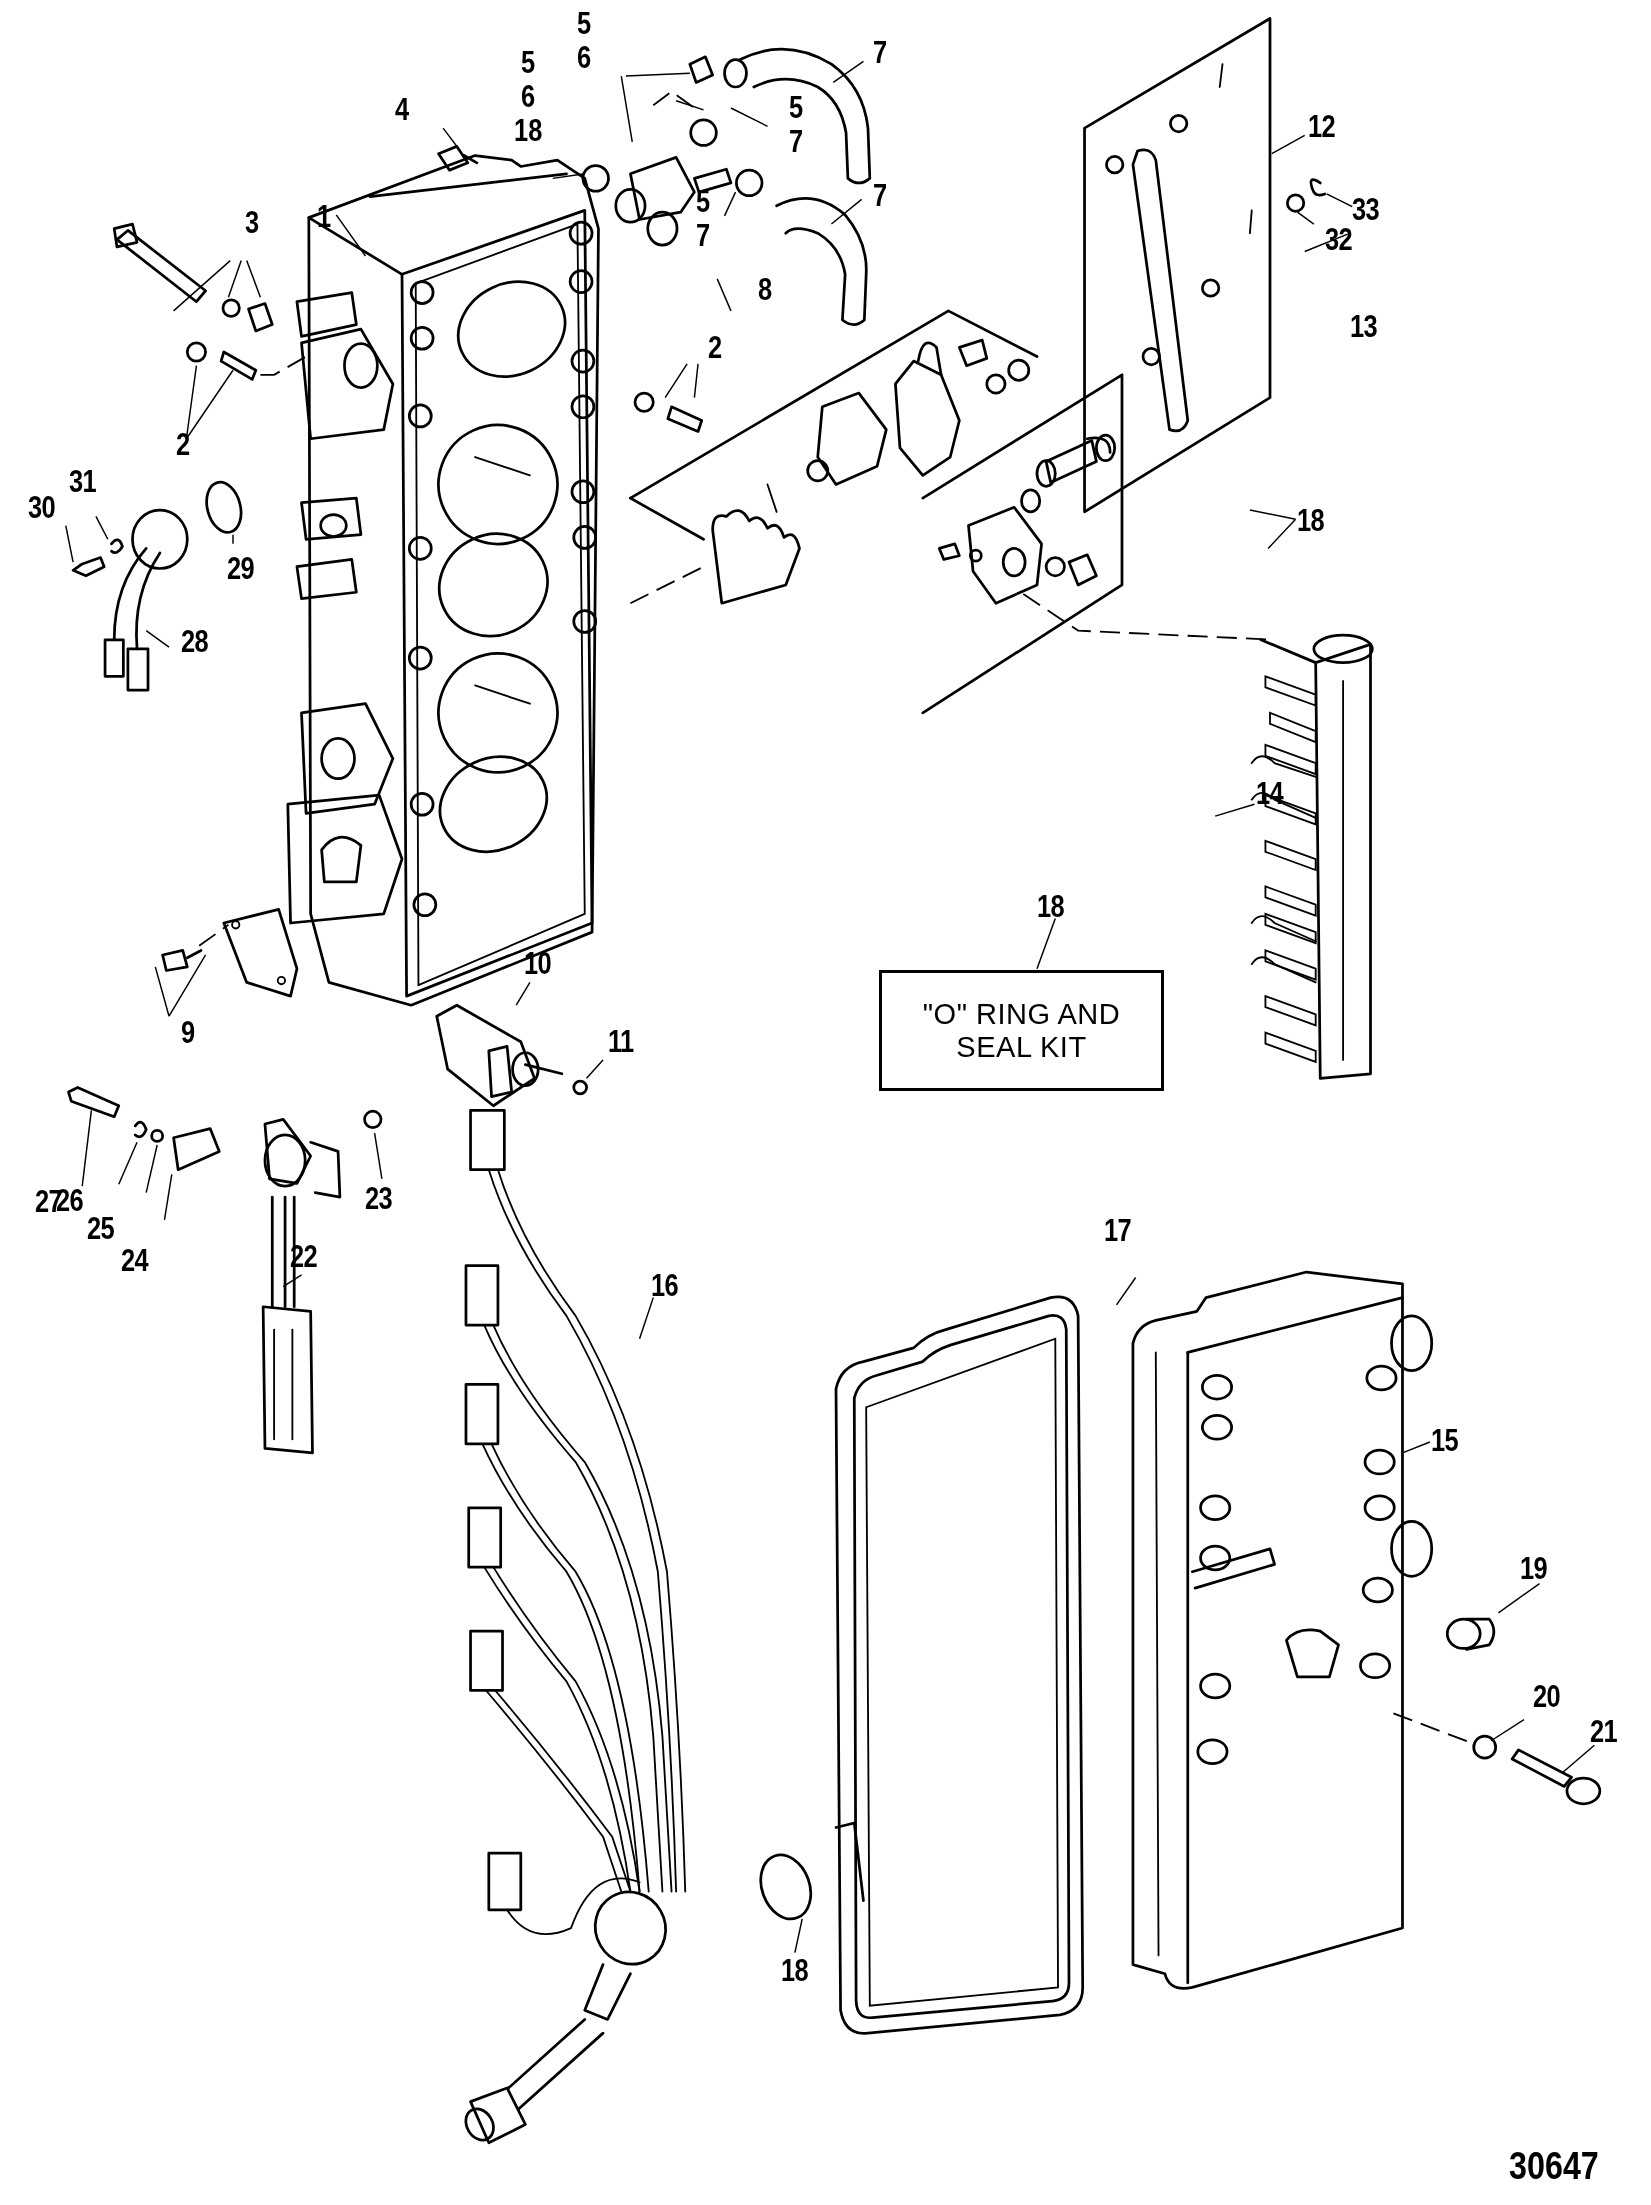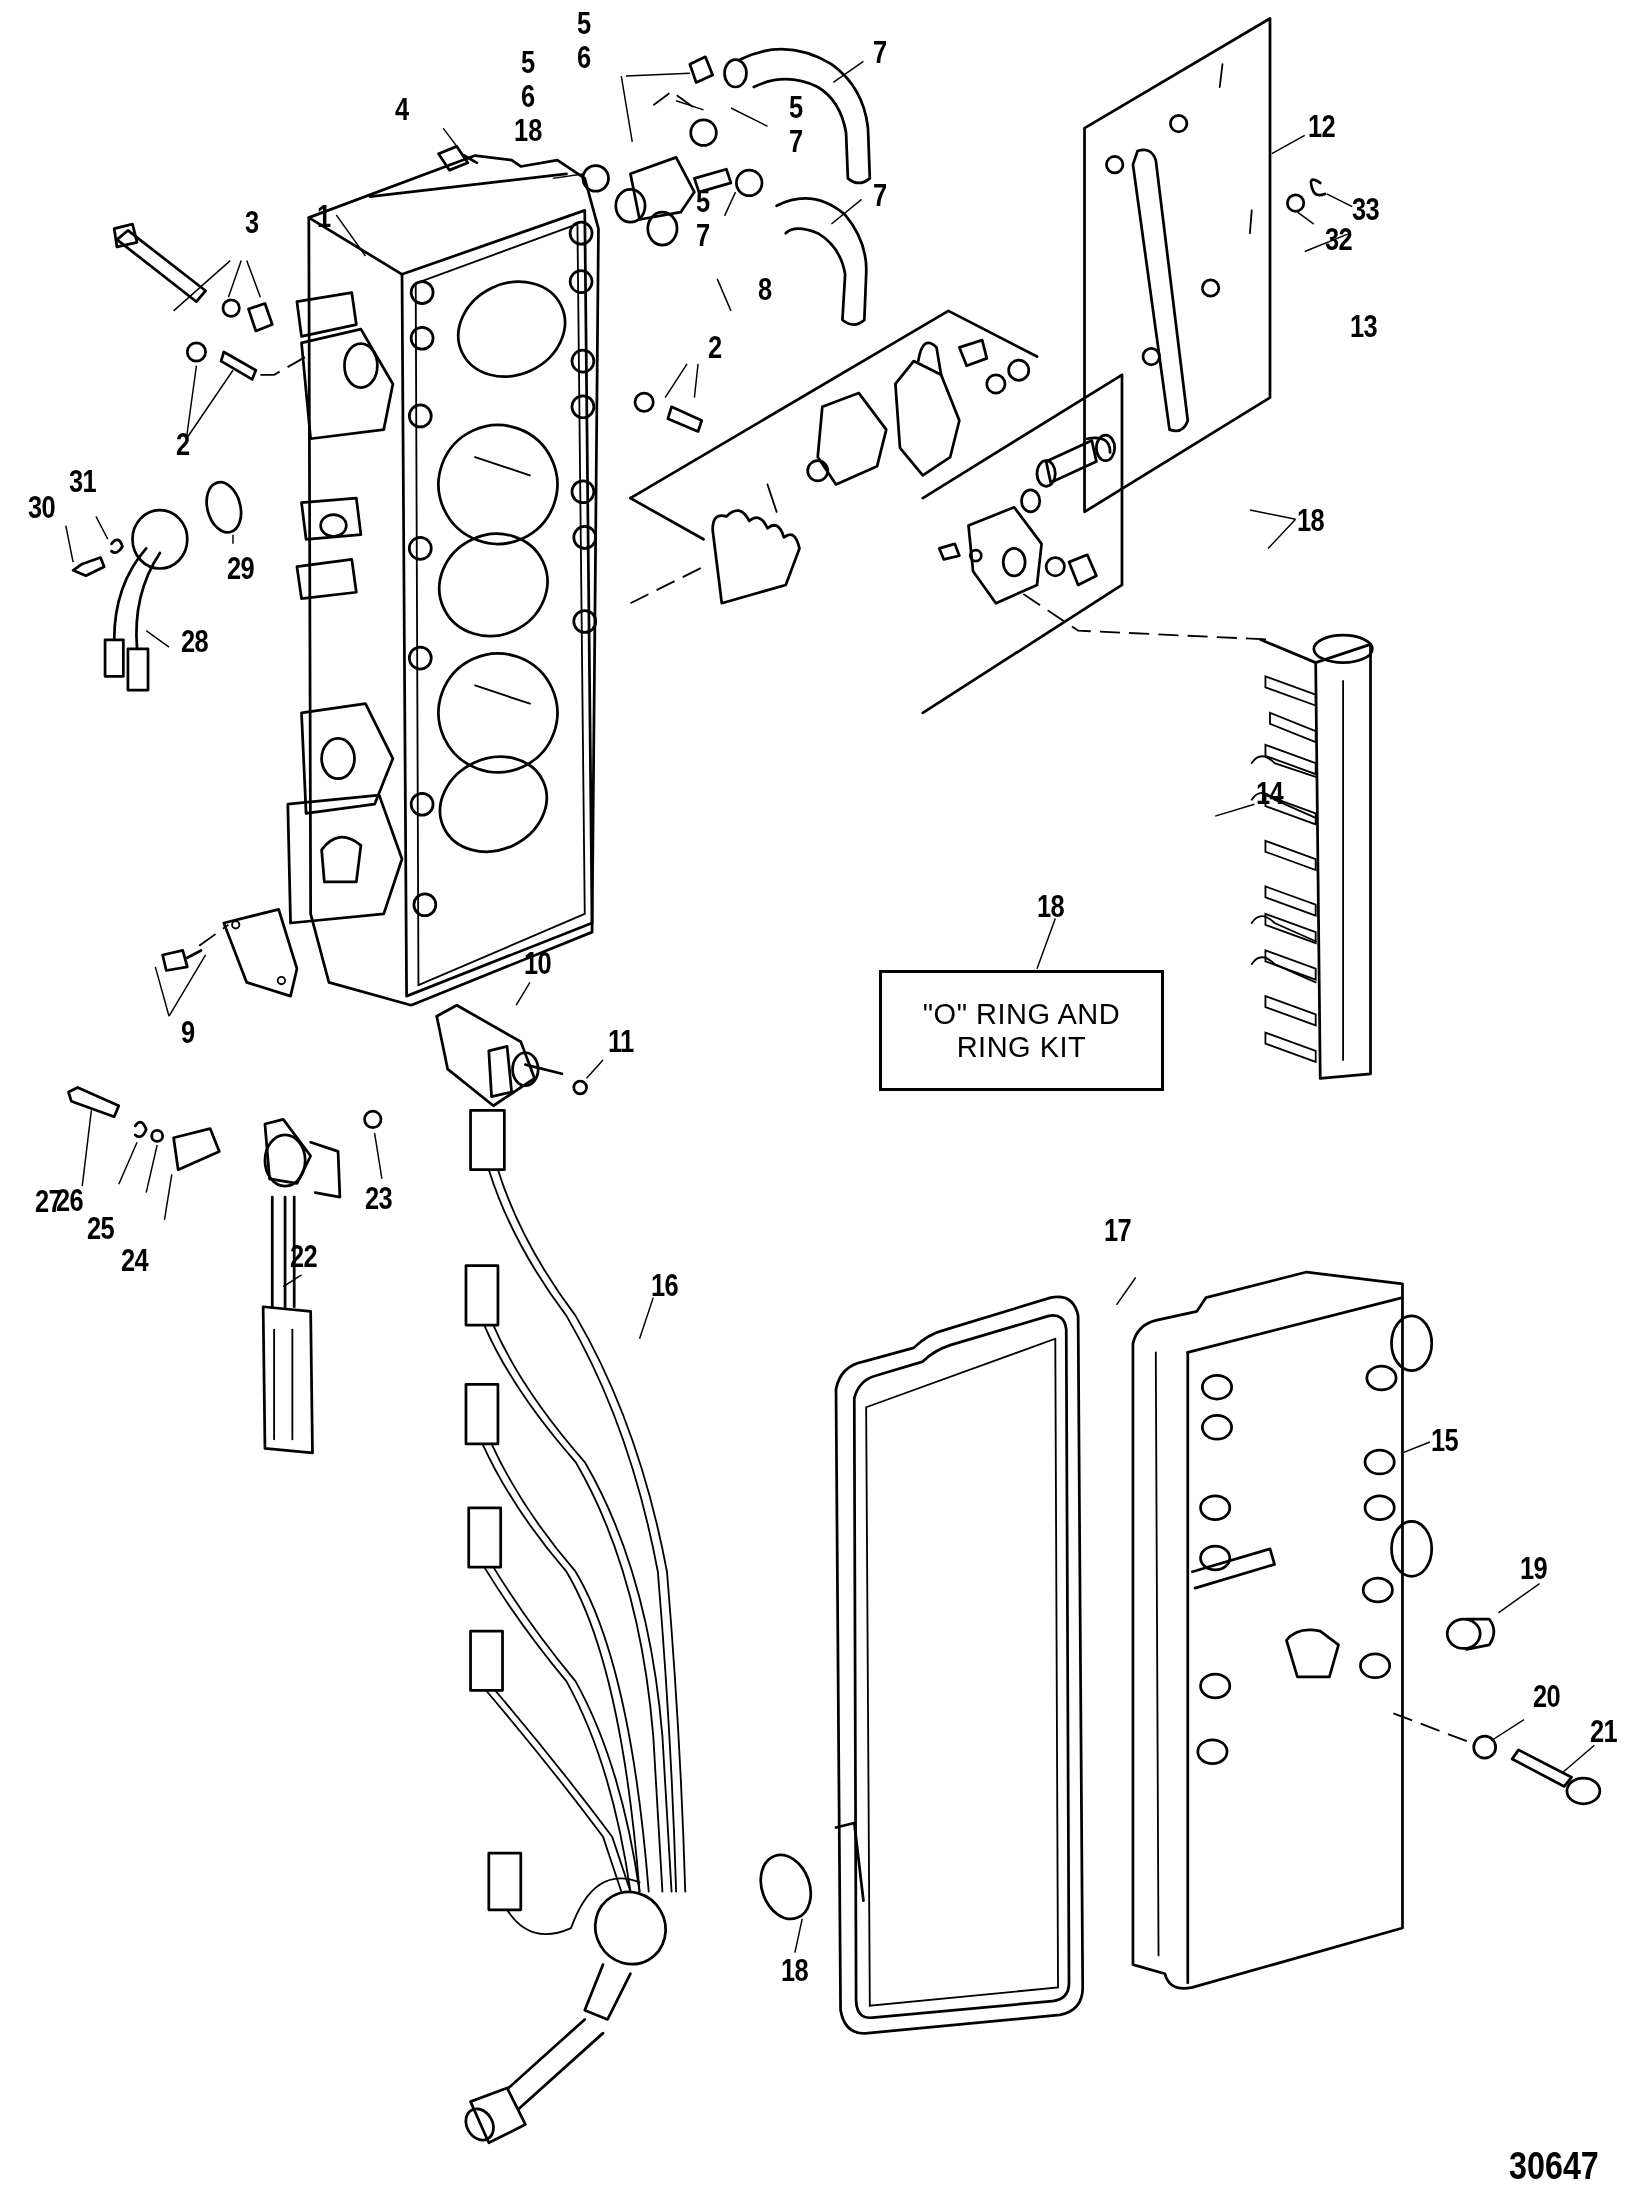--- a/index.html
+++ b/index.html
@@ -397,21 +397,21 @@
 <span class="callout" style="left:1308px;top:111px;">12</span>
 <span class="callout" style="left:1352px;top:194px;">33</span>
 <span class="callout" style="left:1325px;top:224px;">32</span>
 <span class="callout" style="left:1350px;top:311px;">13</span>
 <span class="callout" style="left:1297px;top:505px;">18</span>
 <span class="callout" style="left:1256px;top:778px;">14</span>
 
 <span class="callout" style="left:1037px;top:891px;">18</span>
 <div id="kit-box">
   <span>"O" RING AND</span>
-  <span>RING KIT</span>
+  <span>SEAL KIT</span>
 </div>
 
 <span class="callout" style="left:69px;top:466px;">31</span>
 <span class="callout" style="left:28px;top:492px;">30</span>
 <span class="callout" style="left:227px;top:553px;">29</span>
 <span class="callout" style="left:181px;top:626px;">28</span>
 
 <span class="callout" style="left:181px;top:1017px;">9</span>
 <span class="callout" style="left:524px;top:948px;">10</span>
 <span class="callout" style="left:608px;top:1026px;">11</span>

